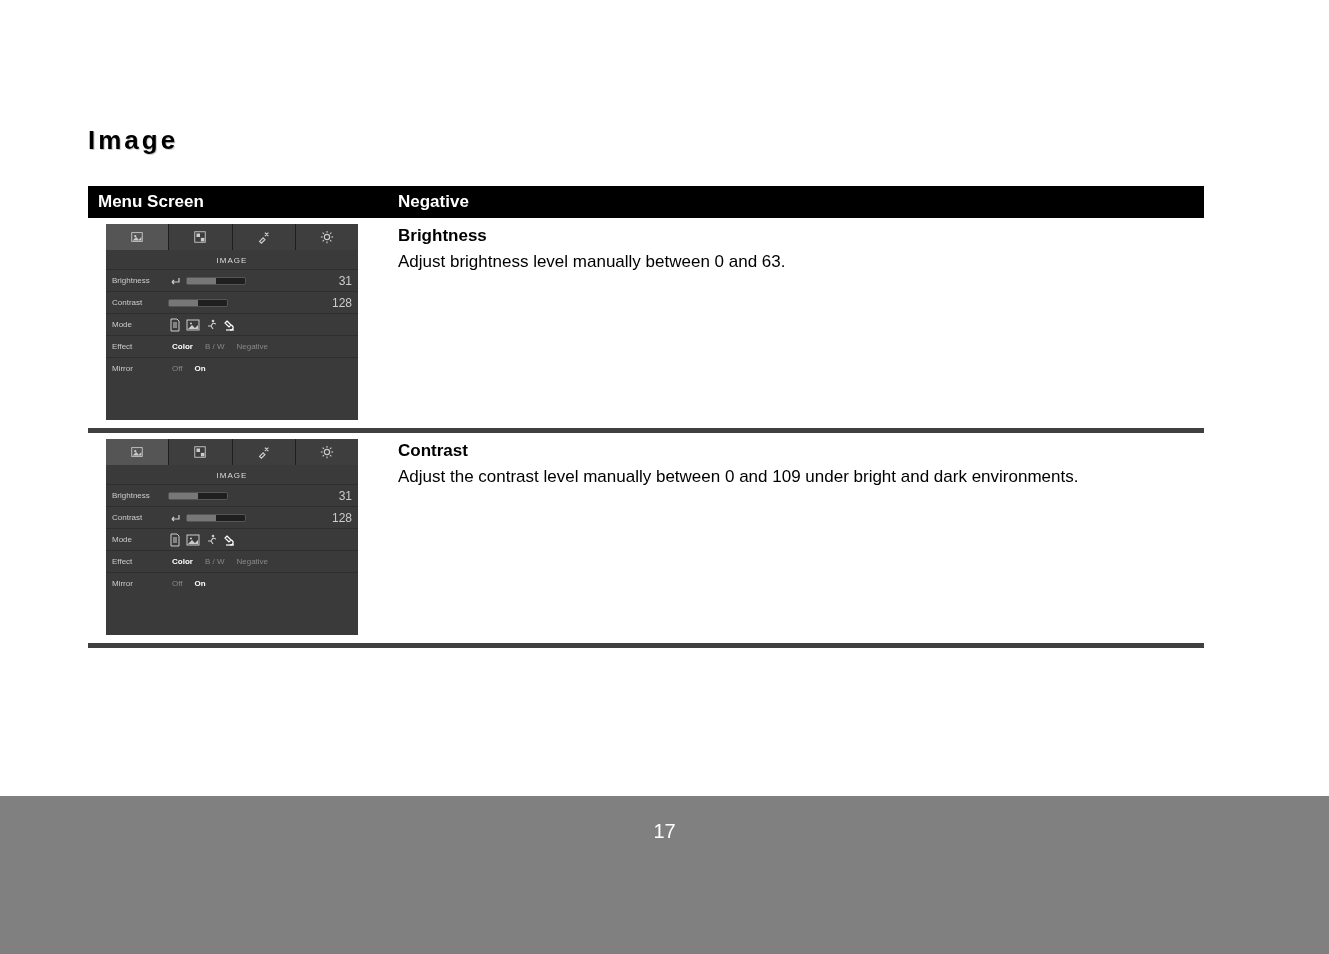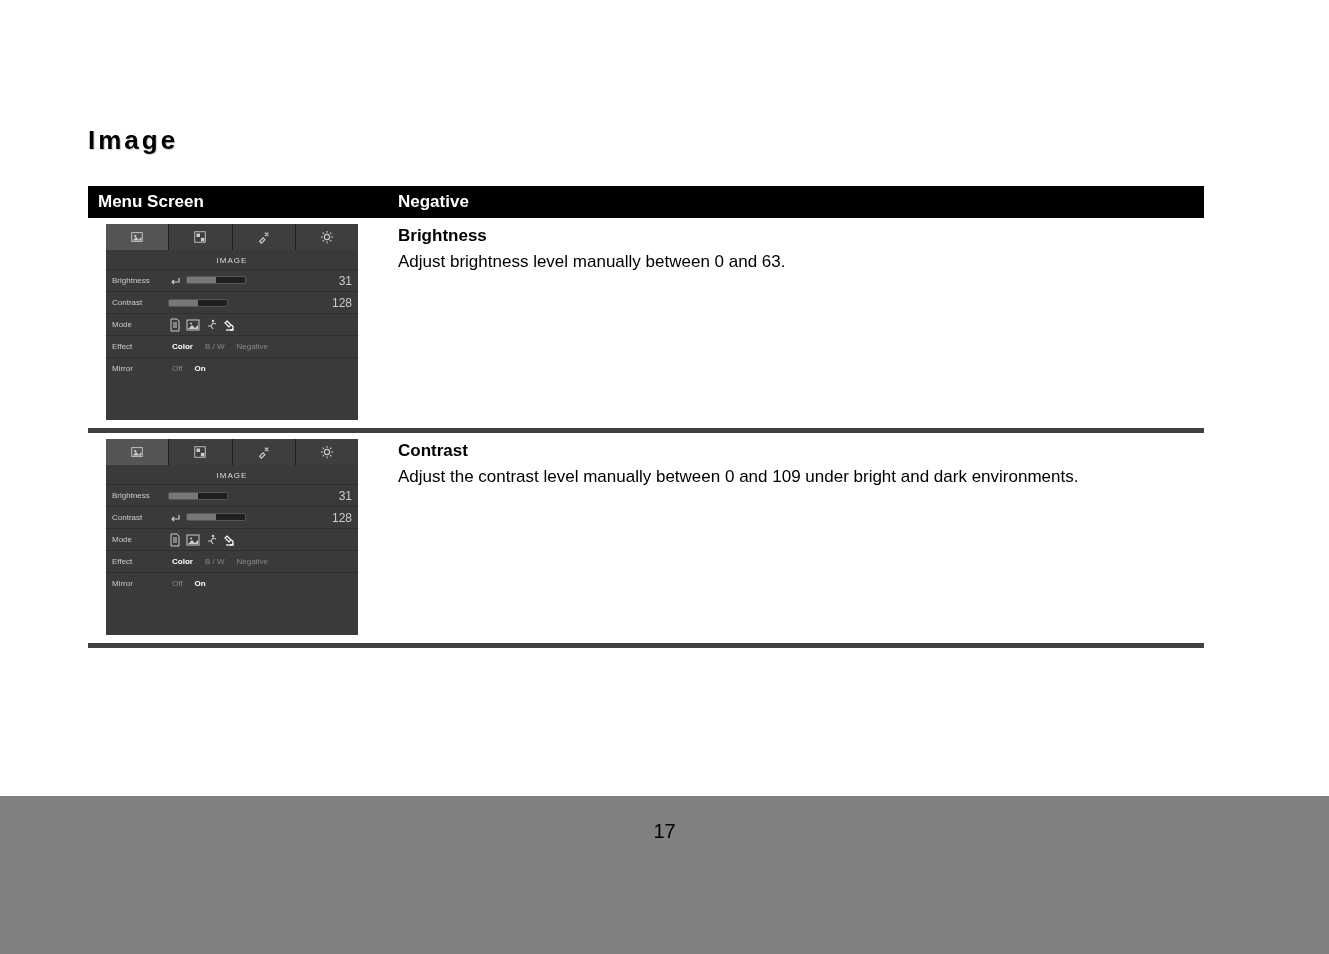--- a/index.html
+++ b/index.html
@@ -82,21 +82,21 @@
   }
   .menu-rows { display: flex; flex-direction: column; }
   .mrow {
     display: flex;
     align-items: center;
     height: 22px;
     padding: 0 6px;
     border-top: 1px solid #2e2e2e;
   }
   .mrow .lbl { width: 56px; font-size: 8px; color: #ccc; }
-  .mrow .mid { flex: 1; display: flex; align-items: flex-start; gap: 4px; }
+  .mrow .mid { flex: 1; display: flex; align-items: center; gap: 4px; }
   .mrow .val { width: 22px; text-align: right; font-size: 12px; color: #ccc; }
   .slider {
     position: relative;
     width: 60px;
     height: 8px;
     background: #1f1f1f;
     border: 1px solid #555;
     border-radius: 2px;
   }
   .slider .fill { position: absolute; left: 0; top: 0; bottom: 0; background: #777; }
@@ -113,21 +113,21 @@
     height: 158px;
     background: #808080;
   }
   .page-num {
     position: absolute;
     top: 24px;
     left: 0;
     width: 100%;
     text-align: center;
     font-size: 20px;
-    color: #000000;
+    color: #ffffff;
   }
 </style>
 </head>
 <body>
 
 <div class="page">
   <div class="content">
     <div class="section-title">Image</div>
 
     <table class="doc">

